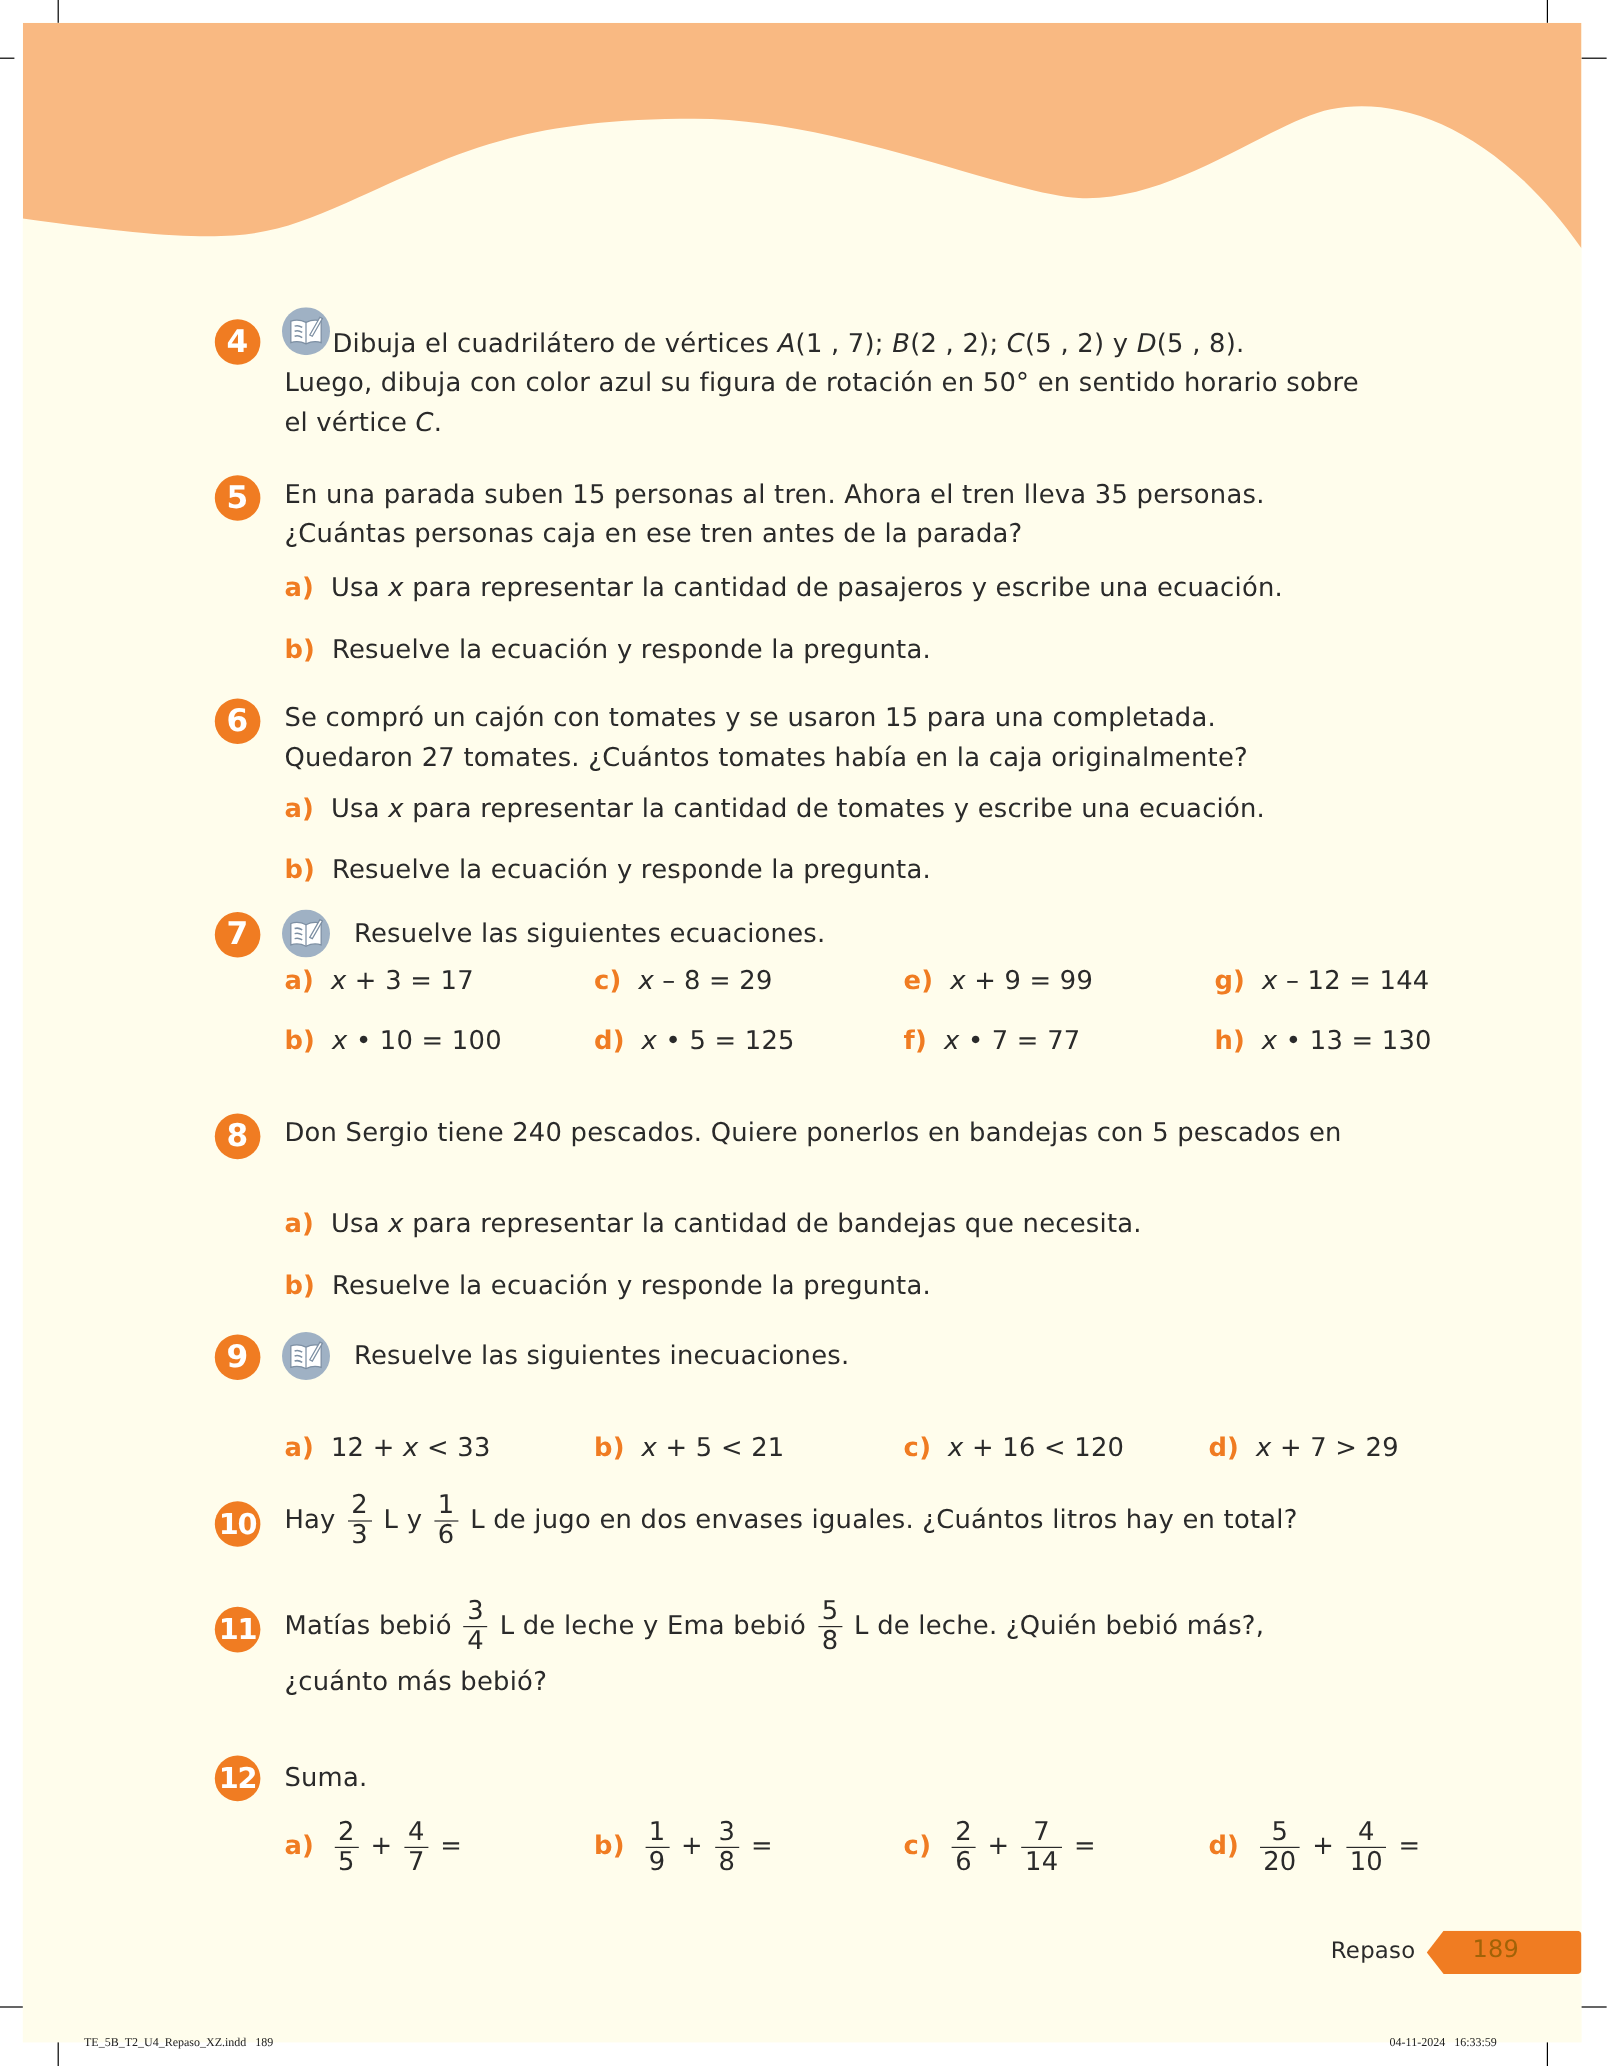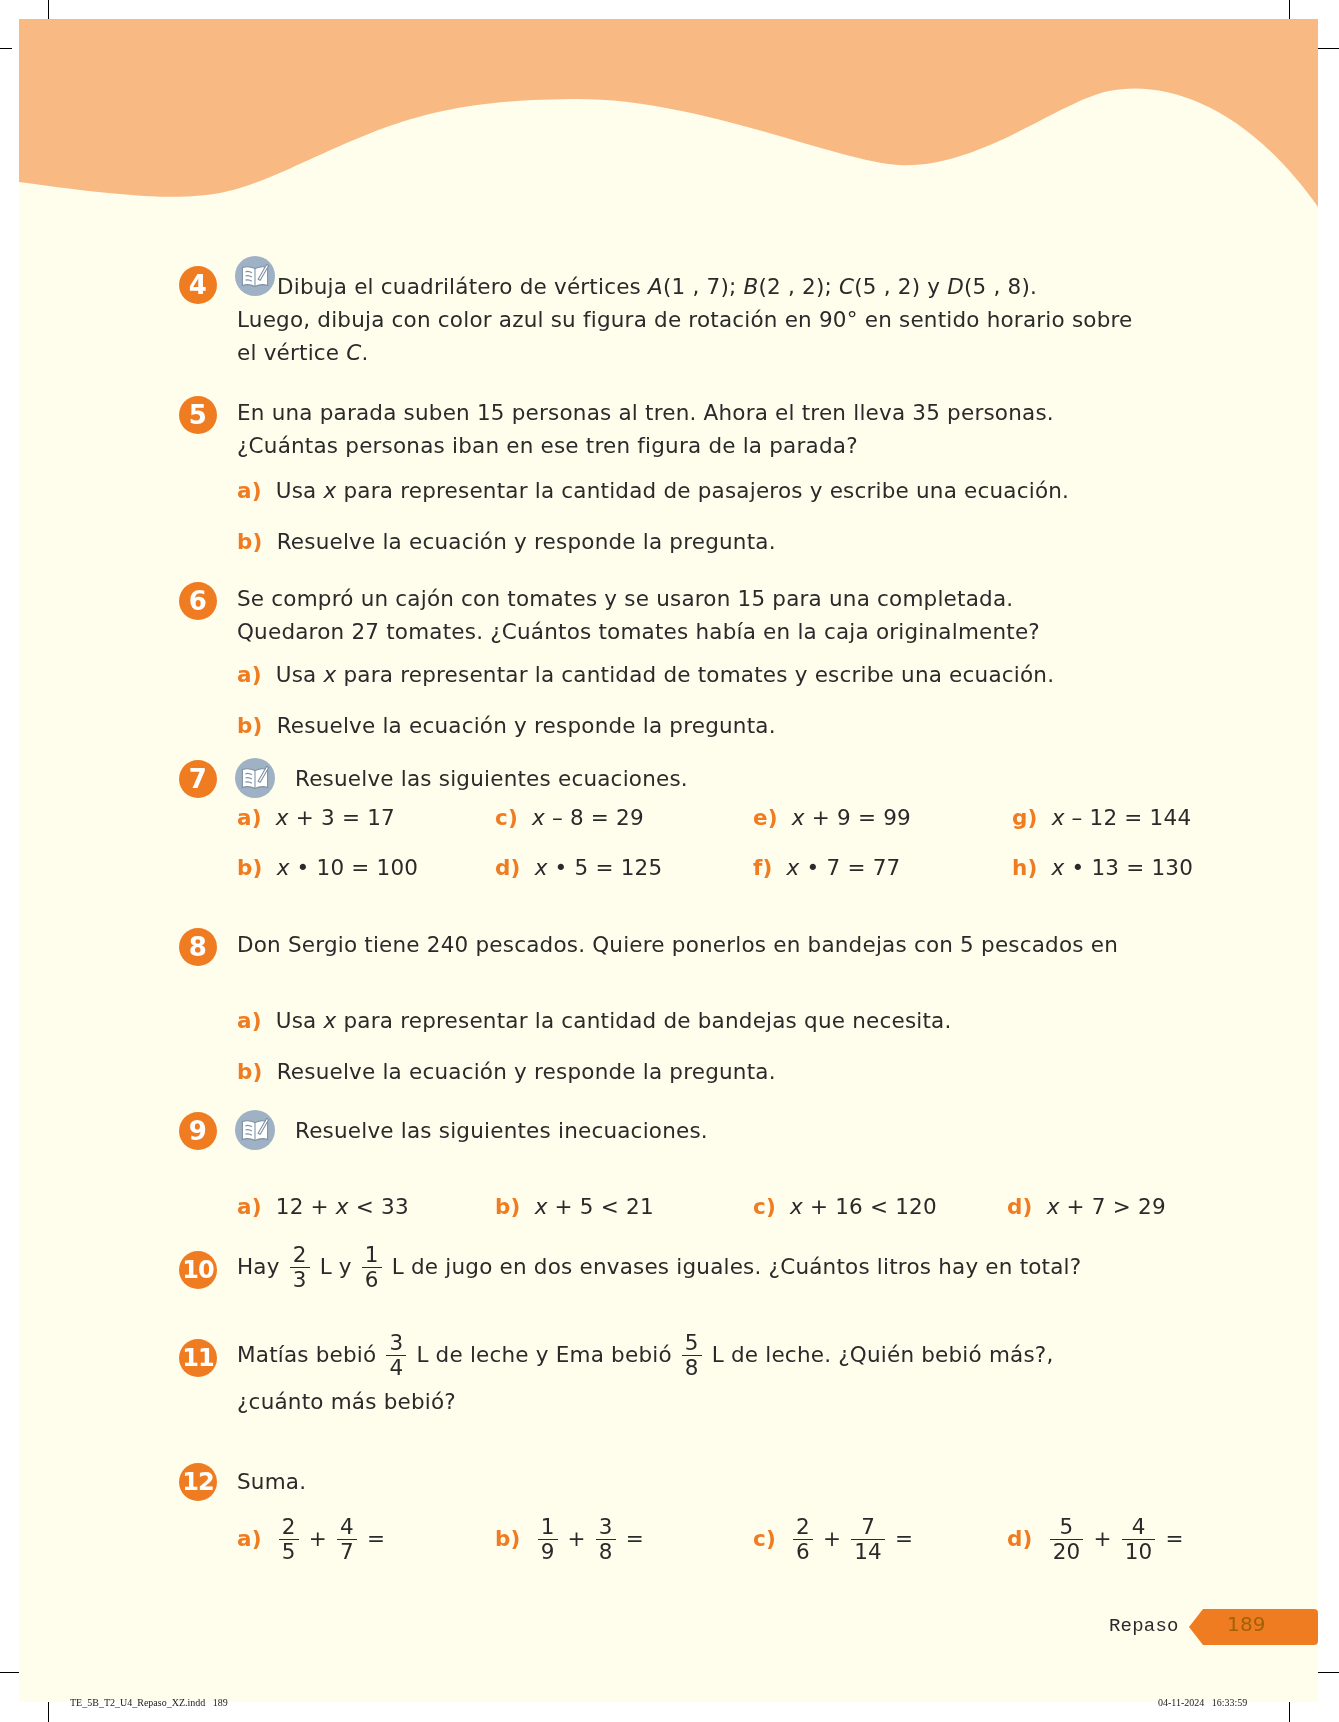--- a/index.html
+++ b/index.html
@@ -23,21 +23,21 @@
   .sub { position: absolute; left: 58px; white-space: nowrap; }
   .lbl { color: #f07c22; font-weight: bold; margin-right: 14px; }
 
   .grid-row { position: absolute; left: 58px; width: 1000px; height: 30px; }
   .cell { position: absolute; top: 0; white-space: nowrap; }
 
   .frac { display: inline-block; vertical-align: middle; text-align: center; line-height: 24px; margin: 0 3px; }
   .frac .num { display: block; border-bottom: 1.5px solid #2a2a2a; padding: 0 3px; }
   .frac .den { display: block; padding: 0 3px; }
 
-  .footer-label { position: absolute; left: 1090px; top: 1596px; font-size: 19px; font-family: Liberation Mono, monospace; }
+  .footer-label { position: absolute; left: 1090px; top: 1596px; font-size: 19px; }
   .pagetab { position: absolute; left: 1170px; top: 1590px; width: 129px; height: 36px; }
   .pagenum { position: absolute; left: 1208px; top: 1593px; font-size: 20px; color: #a16207; }
 
   .slug { position: absolute; top: 1697px; font-family: "Liberation Serif", serif; font-size: 10px; color: #222; }
 </style>
 </head>
 <body>
 
 <div class="crop" style="left:48px;top:0;width:1px;height:30px;"></div>
 <div class="crop" style="left:0;top:48px;width:12px;height:1px;"></div>
@@ -59,30 +59,30 @@
       <div class="badge" style="top:10px;">4</div>
       <svg class="book" viewBox="0 0 38 38" style="top:0;left:56px;width:40px;height:40px;">
         <circle cx="19" cy="19" r="19" fill="#9fb1c4"></circle>
         <path d="M7 11 Q13 9 19 12 Q25 9 31 11 V28 Q25 26 19 29 Q13 26 7 28 Z" fill="#fff" stroke="#7d8fa3" stroke-width="1"></path>
         <line x1="19" y1="12" x2="19" y2="29" stroke="#7d8fa3" stroke-width="1"></line>
         <path d="M10 15 Q13 14 16 16 M10 19 Q13 18 16 20 M10 23 Q13 22 16 24" stroke="#7d8fa3" stroke-width="1.2" fill="none"></path>
         <path d="M22 22 L30 8 L32 9 L24 23 Z" fill="#fff" stroke="#7d8fa3" stroke-width="1"></path>
       </svg>
       <div class="stmt" style="top:14px;left:58px;width:960px;">
         <div style="padding-left:40px;"><span>Dibuja el cuadrilátero de vértices </span><span class="i">A</span><span>(1 , 7); </span><span class="i">B</span><span>(2 , 2); </span><span class="i">C</span><span>(5 , 2) y </span><span class="i">D</span><span>(5 , 8).</span></div>
-        <div>Luego, dibuja con color azul su figura de rotación en 90° en sentido horario sobre</div>
+        <div>Luego, dibuja con color azul su figura de rotación en 50° en sentido horario sobre</div>
         <div><span>el vértice </span><span class="i">C</span><span>.</span></div>
       </div>
     </div>
 
     <div class="ex" style="top:377px;">
       <div class="badge" style="top:0;">5</div>
       <div class="stmt" style="top:0;">
         <div>En una parada suben 15 personas al tren. Ahora el tren lleva 35 personas.</div>
-        <div>¿Cuántas personas iban en ese tren figura de la parada?</div>
+        <div>¿Cuántas personas caja en ese tren antes de la parada?</div>
       </div>
       <div class="sub" style="top:82px;"><span class="lbl">a)</span><span>Usa </span><span class="i">x</span><span> para representar la cantidad de pasajeros y escribe una ecuación.</span></div>
       <div class="sub" style="top:133px;"><span class="lbl">b)</span><span>Resuelve la ecuación y responde la pregunta.</span></div>
     </div>
 
     <div class="ex" style="top:563px;">
       <div class="badge" style="top:0;">6</div>
       <div class="stmt" style="top:0;">
         <div>Se compró un cajón con tomates y se usaron 15 para una completada.</div>
         <div>Quedaron 27 tomates. ¿Cuántos tomates había en la caja originalmente?</div>

